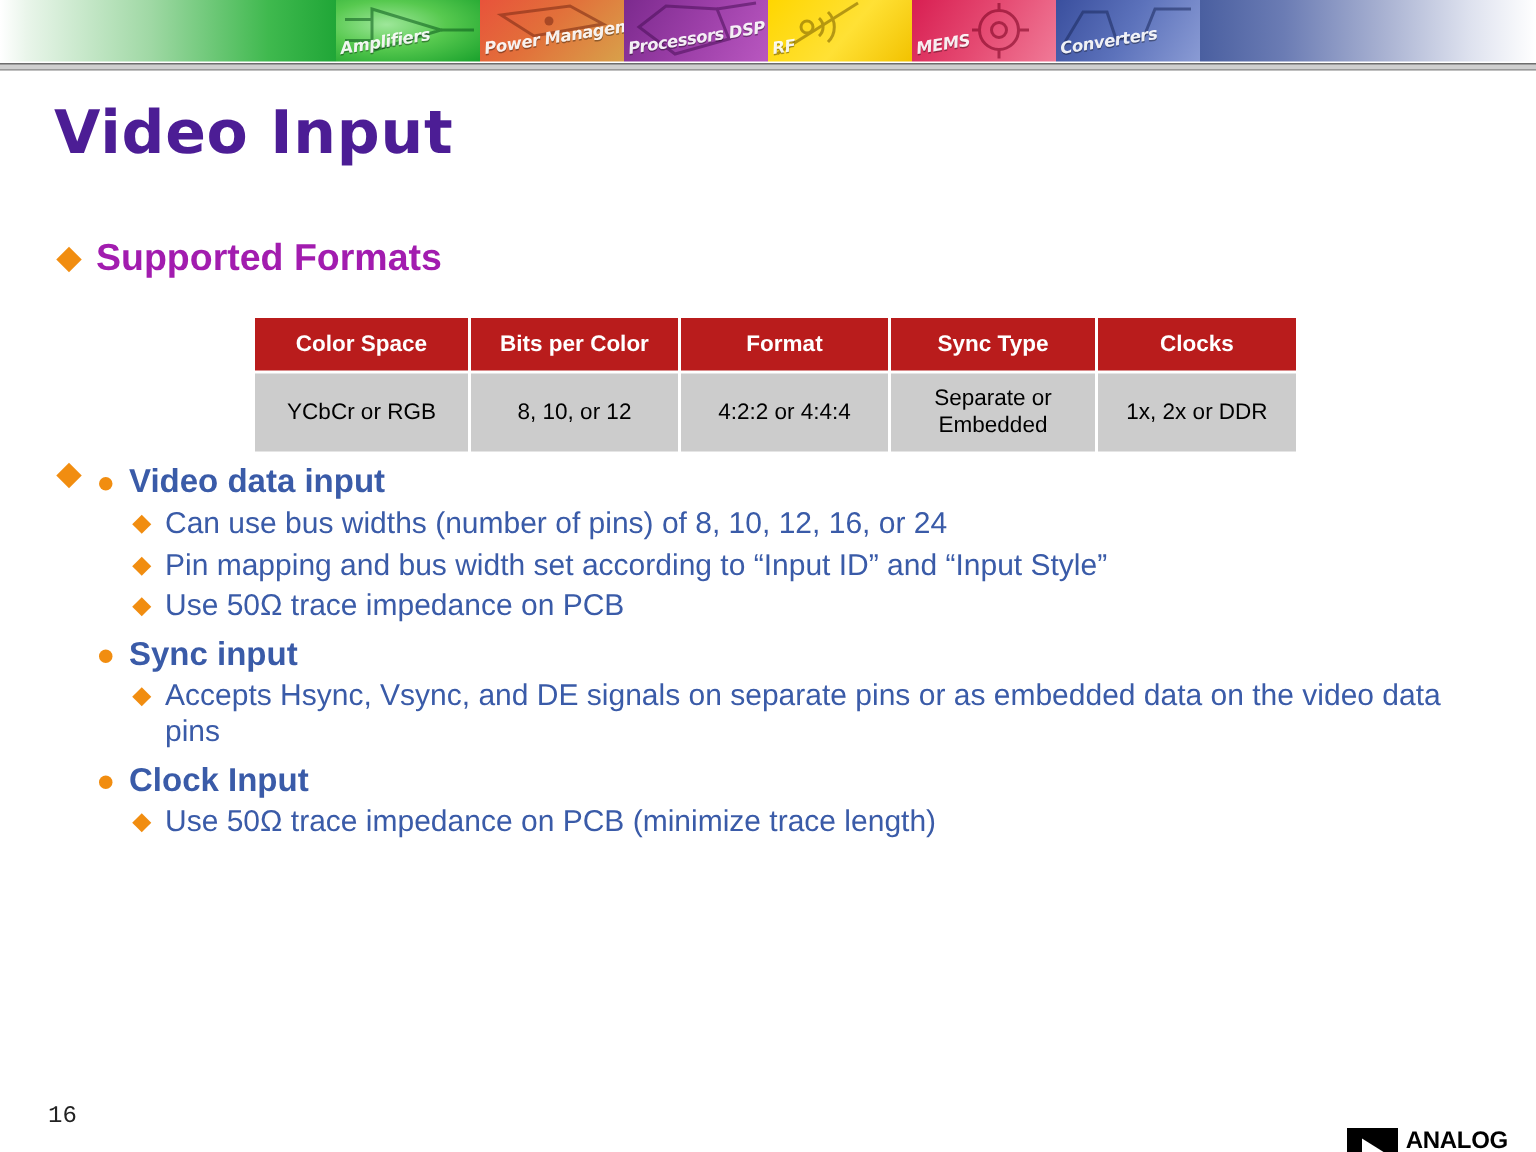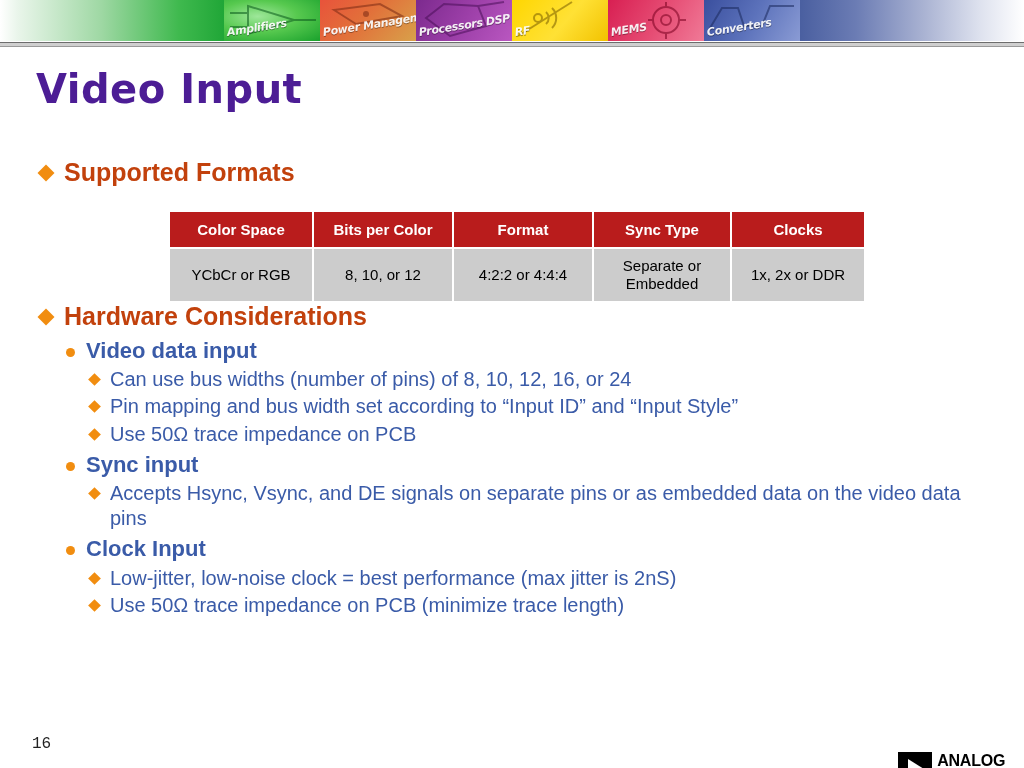--- a/index.html
+++ b/index.html
@@ -100,21 +100,21 @@
     left: 0; top: 158px;
     width: 1024px;
   }
 
   .lvl1 {
     position: relative;
     padding-left: 64px;
     font-family: "Liberation Sans", sans-serif;
     font-size: 25px;
     font-weight: bold;
-    color: #c2410c;
+    color: #a21caf;
     line-height: 1.18;
   }
   .lvl1 .bullet-diamond {
     position: absolute;
     left: 40px;
     top: 9px;
     width: 12px; height: 12px;
     background: #f18d10;
     transform: rotate(45deg);
   }
@@ -337,21 +337,20 @@
       <td>Separate or Embedded</td>
       <td>1x, 2x or DDR</td>
     </tr>
   </tbody>
 </table>
 
 <div id="hardware-block" style="position:absolute; left:0; top:302px; width:1024px;">
 
   <div class="lvl1">
     <span class="bullet-diamond"></span>
-    <span>Hardware Considerations</span>
   </div>
 
   <div class="lvl2">
     <span class="bullet-dot"></span>
     <span>Video data input</span>
   </div>
   <div class="lvl3">
     <span class="bullet-diamond-sm"></span>
     <span>Can use bus widths (number of pins) of 8, 10, 12, 16, or 24</span>
   </div>
@@ -369,24 +368,20 @@
     <span>Sync input</span>
   </div>
   <div class="lvl3" style="padding-right:30px;">
     <span class="bullet-diamond-sm"></span>
     <span>Accepts Hsync, Vsync, and DE signals on separate pins or as embedded data on the video data pins</span>
   </div>
 
   <div class="lvl2">
     <span class="bullet-dot"></span>
     <span>Clock Input</span>
-  </div>
-  <div class="lvl3">
-    <span class="bullet-diamond-sm"></span>
-    <span>Low-jitter, low-noise clock = best performance (max jitter is 2nS)</span>
   </div>
   <div class="lvl3">
     <span class="bullet-diamond-sm"></span>
     <span>Use 50Ω trace impedance on PCB (minimize trace length)</span>
   </div>
 
 </div>
 
 <div id="page-number">16</div>
 

